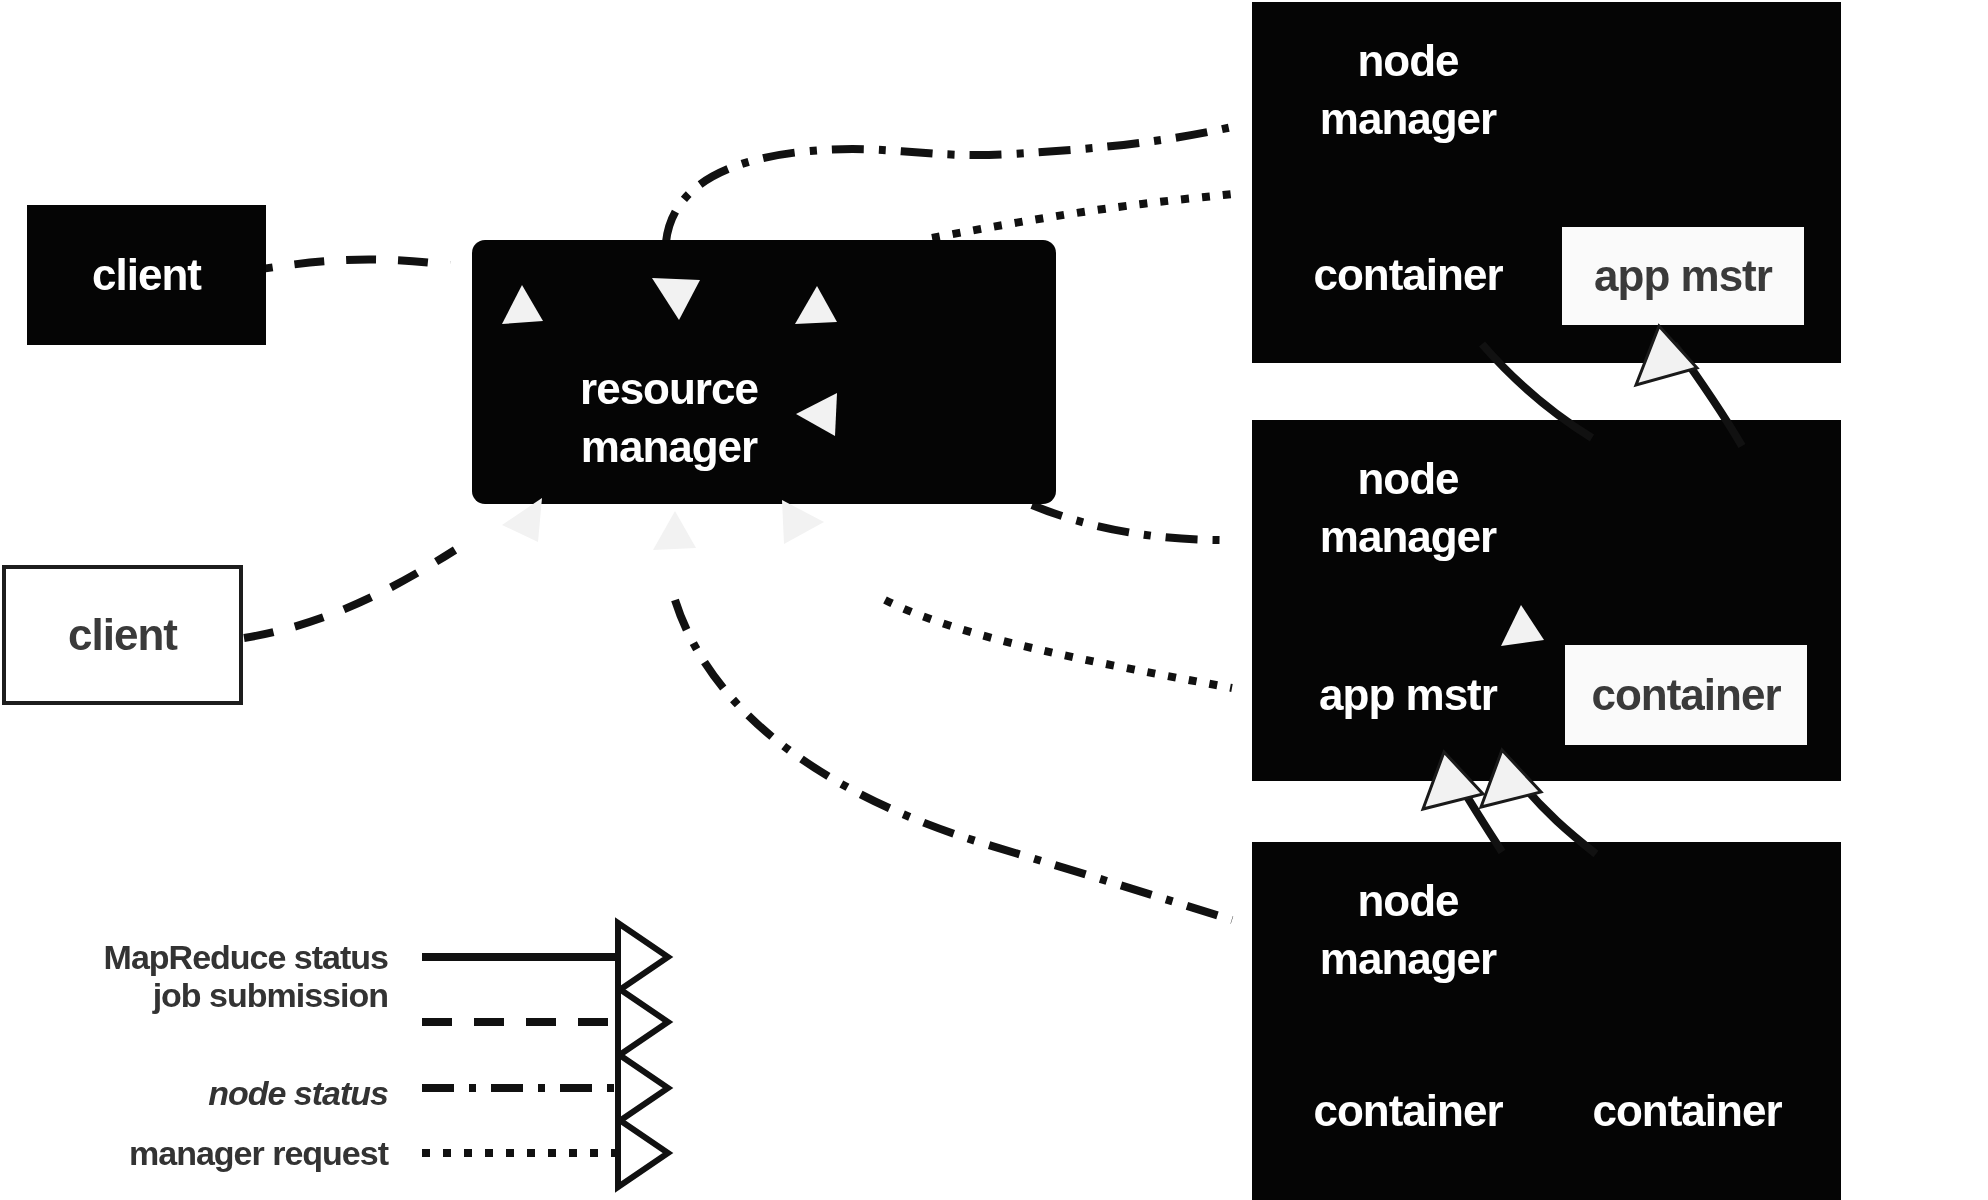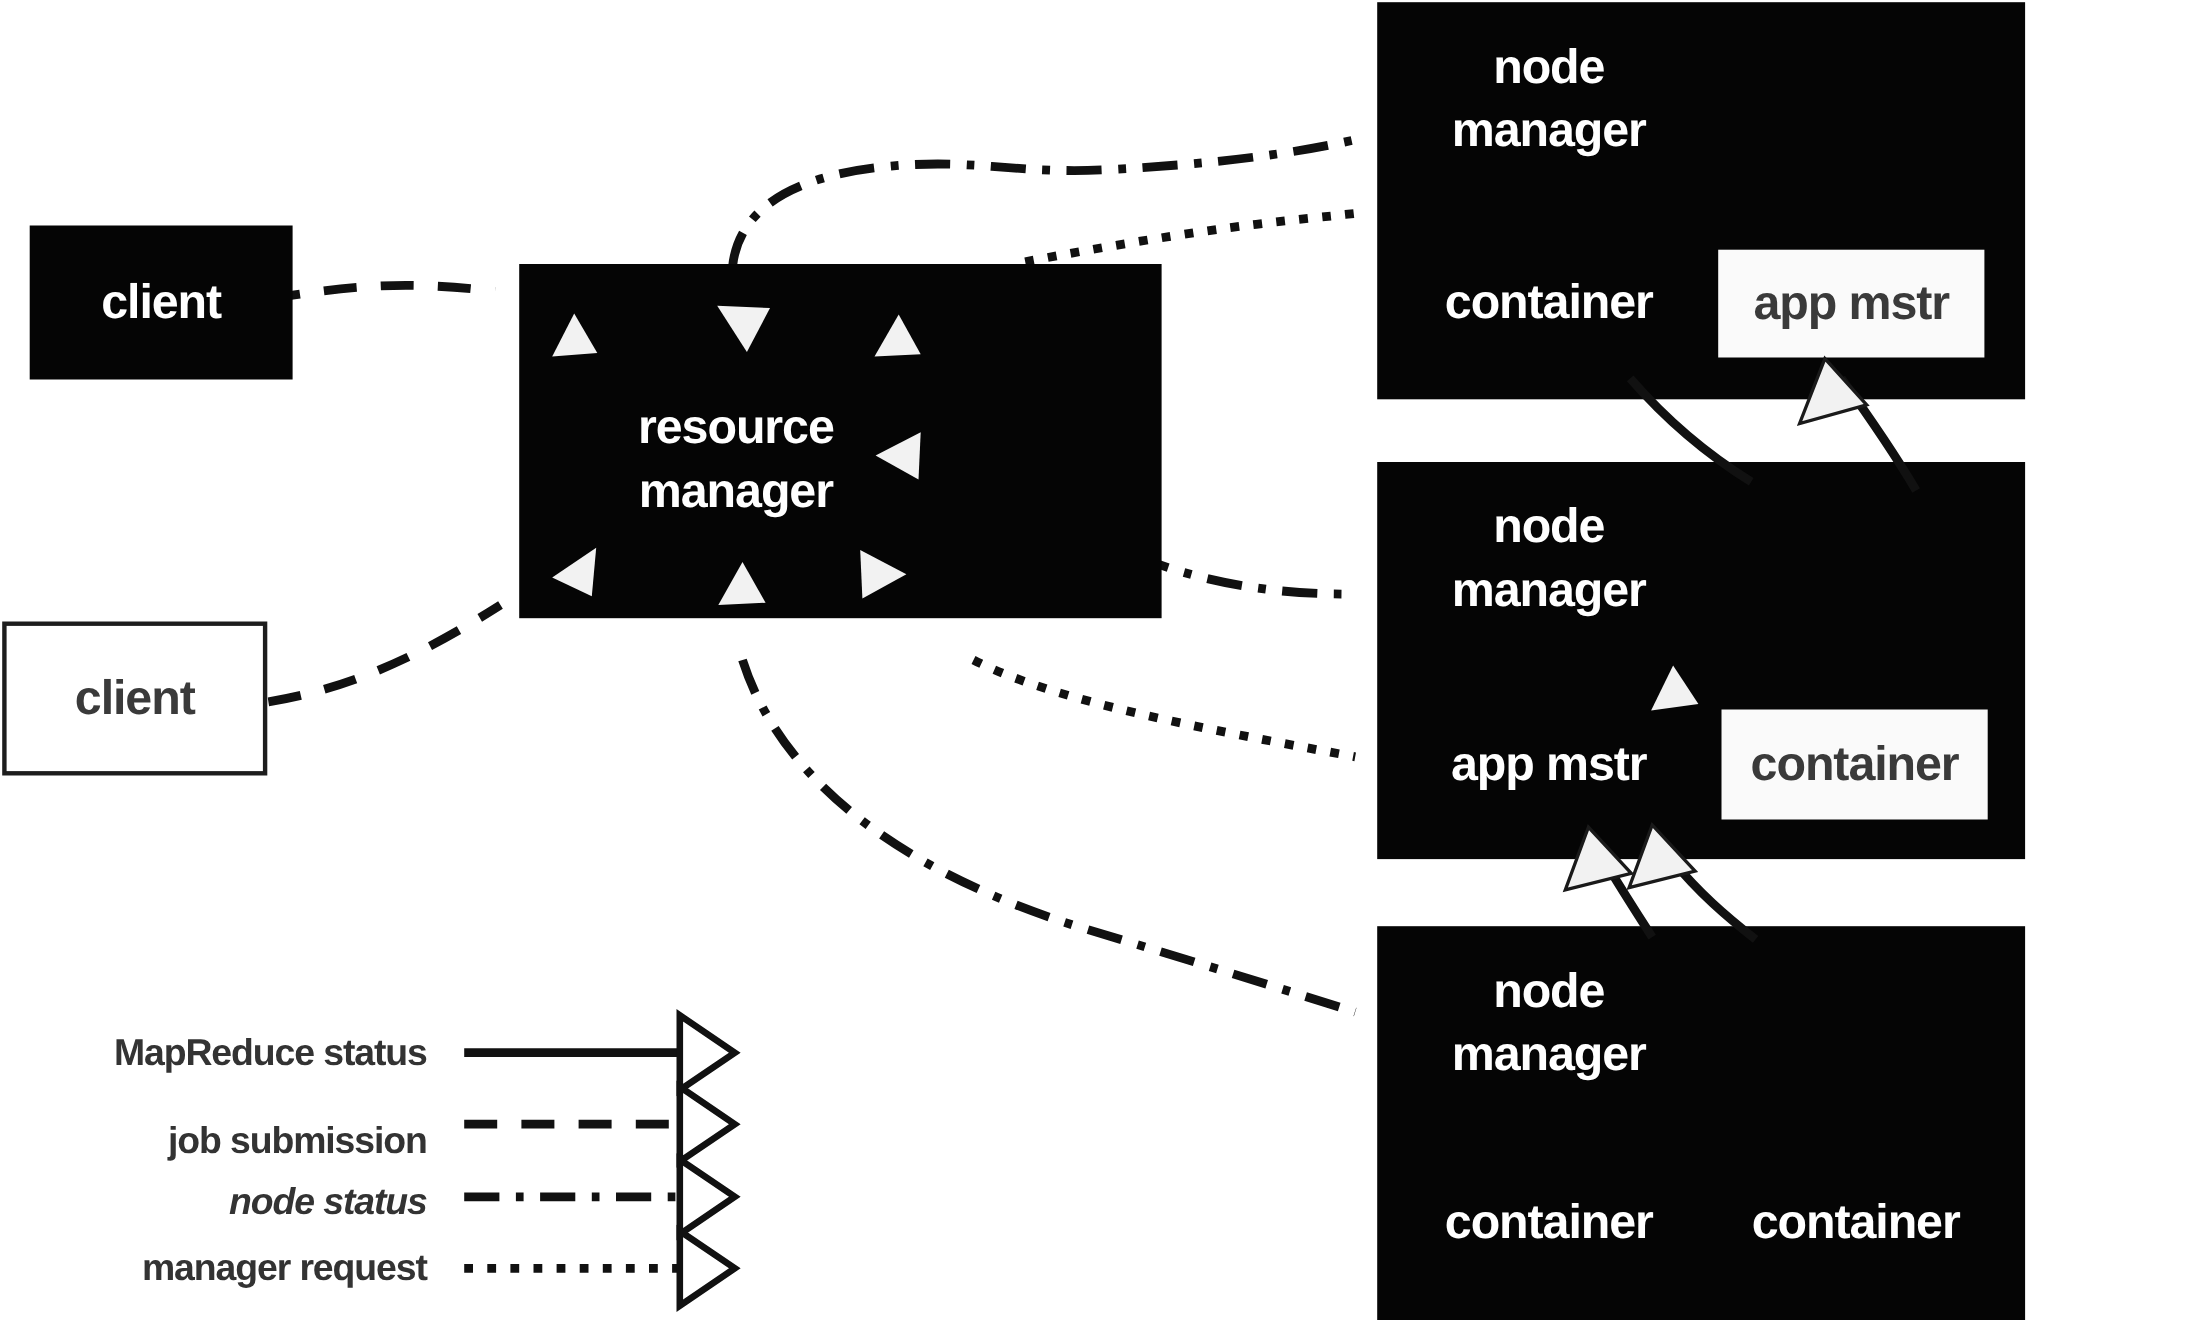--- a/index.html
+++ b/index.html
@@ -56,21 +56,21 @@
     <path d="M885,600 C960,638 1092,662 1232,688" fill="none" stroke="#111" stroke-width="8" stroke-dasharray="8 13"></path>
   </svg>
 
   <div class="box blackbox client-black">
     <span>client</span>
   </div>
   <div class="client-white">
     <span>client</span>
   </div>
 
-  <div class="box blackbox" style="left:448px;top:240px;width:584px;height:322px;">
+  <div class="box blackbox" style="left:448px;top:240px;width:584px;height:264px;border-radius:13px;">
     <div class="label-2line" style="left:92px;top:120px;width:210px;">resource manager</div>
     <svg width="584" height="358" viewBox="0 0 584 358" style="position:absolute;left:0;top:0;">
       <polygon points="50,45 30,84 71,81" fill="#f2f2f2"></polygon>
       <polygon points="180,38 228,40 207,80" fill="#f2f2f2"></polygon>
       <polygon points="345,46 323,84 365,82" fill="#f2f2f2"></polygon>
       <polygon points="324,174 365,153 363,196" fill="#f2f2f2"></polygon>
       <polygon points="30,285 70,258 66,302" fill="#f2f2f2"></polygon>
       <polygon points="203,271 181,310 224,308" fill="#f2f2f2"></polygon>
       <polygon points="352,282 310,260 312,304" fill="#f2f2f2"></polygon>
     </svg>
@@ -92,21 +92,21 @@
     </div>
   </div>
 
   <div class="box blackbox" style="left:1228px;top:842px;width:589px;height:358px;">
     <div class="label-2line" style="left:56px;top:30px;width:200px;">node manager</div>
     <div class="label-1line" style="left:16px;top:244px;width:280px;">container</div>
     <div class="label-1line" style="left:295px;top:244px;width:280px;">container</div>
   </div>
 
   <div class="legend-label" style="top:930px;">MapReduce status</div>
-  <div class="legend-label" style="top:1010px;">job submission</div>
+  <div class="legend-label" style="top:968px;">job submission</div>
   <div class="legend-label" style="top:1066px;font-style:italic;">node status</div>
   <div class="legend-label" style="top:1126px;">manager request</div>
 
   <svg class="legend-swatch" style="top:917px;" width="260" height="80" viewBox="0 0 260 80">
     <line x1="2" y1="40" x2="198" y2="40" stroke="#111" stroke-width="8"></line>
     <polygon points="198,6 198,74 248,40" fill="#fff" stroke="#111" stroke-width="6"></polygon>
   </svg>
   <svg class="legend-swatch" style="top:982px;" width="260" height="80" viewBox="0 0 260 80">
     <line x1="2" y1="40" x2="198" y2="40" stroke="#111" stroke-width="8" stroke-dasharray="30 22"></line>
     <polygon points="198,6 198,74 248,40" fill="#fff" stroke="#111" stroke-width="6"></polygon>

